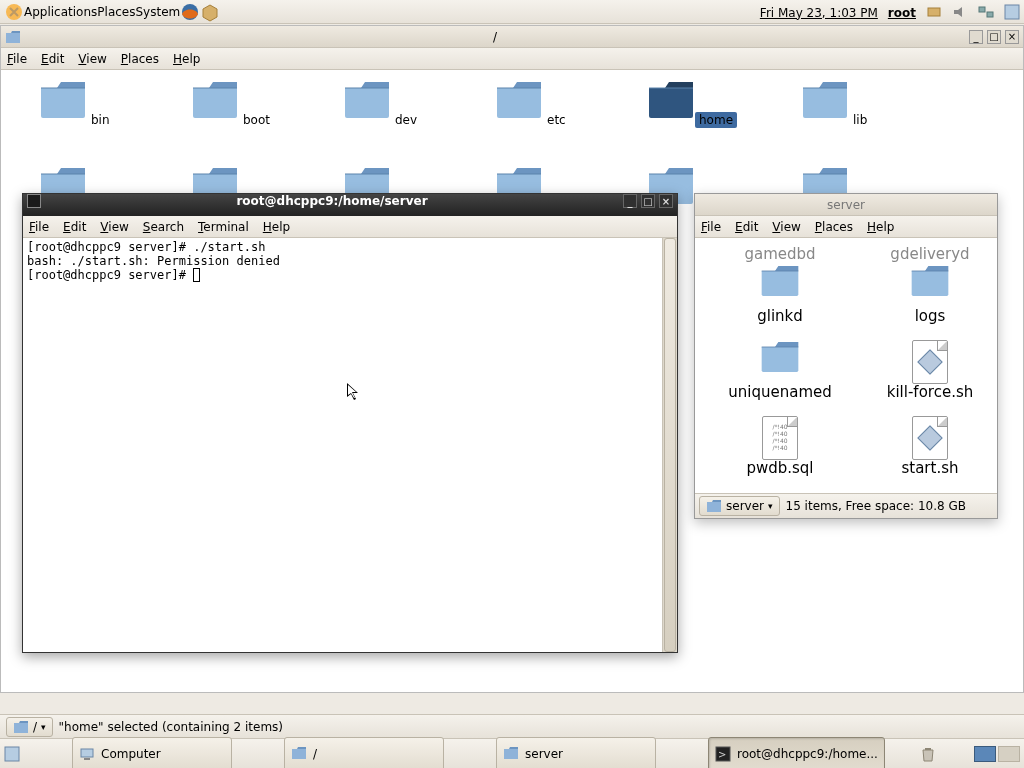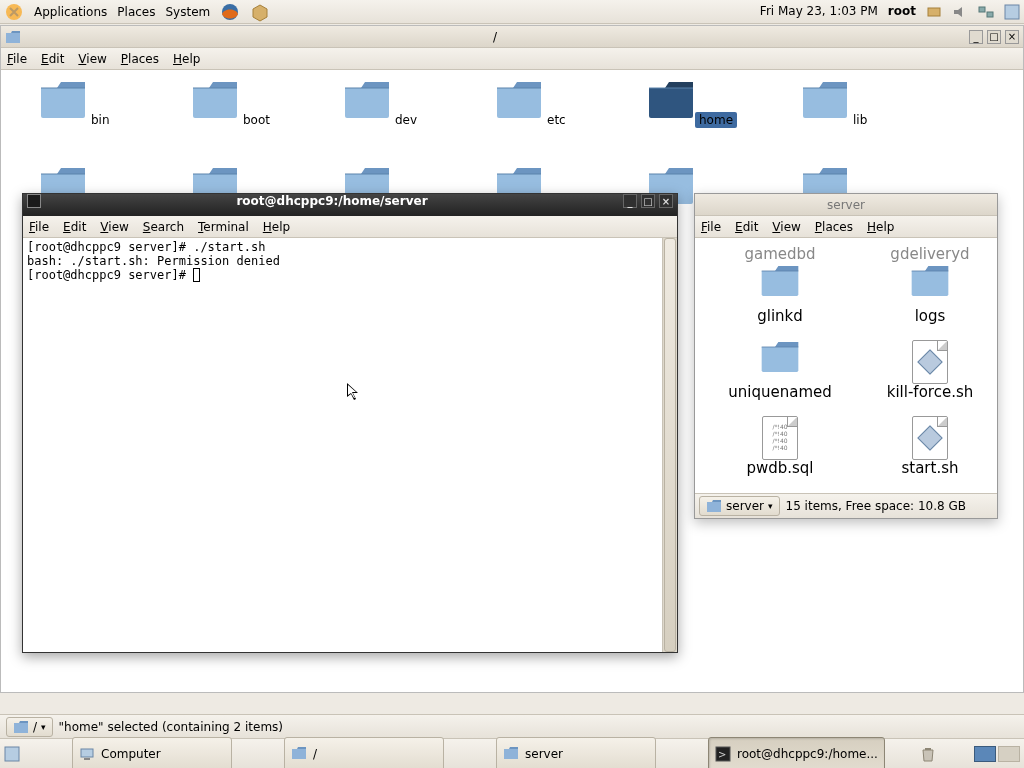--- a/index.html
+++ b/index.html
@@ -11,24 +11,24 @@
     position: relative;
     overflow: hidden;
     color: #000;
   }
 
   
   .top-panel {
     position: absolute; top:0; left:0; right:0; height:24px;
     background: linear-gradient(#f5f2ec, #e7e2d9);
     border-bottom:1px solid #c9c3b7;
-    display:flex; align-items:center; padding:0 4px; gap:10px;
+    display:flex; align-items:center; padding:0 4px; 
   }
   .top-panel .menu { cursor:pointer; }
-  .top-panel .panel-right { margin-left:auto; display:flex; align-items:flex-start; gap:10px;}
+  .top-panel .panel-right { margin-left:auto; display:flex; align-items:flex-end; gap:10px;text-decoration:underline;}
   .tray-icon { width:16px; height:16px; display:inline-block; }
   .panel-icon { width:20px; height:20px; display:inline-block; }
 
   
   .nautilus-root {
     position:absolute; top:25px; left:0; right:0; height:668px;
     background:#fff;
     border:1px solid #bbb;
   }
   .nautilus-root .titlebar {

